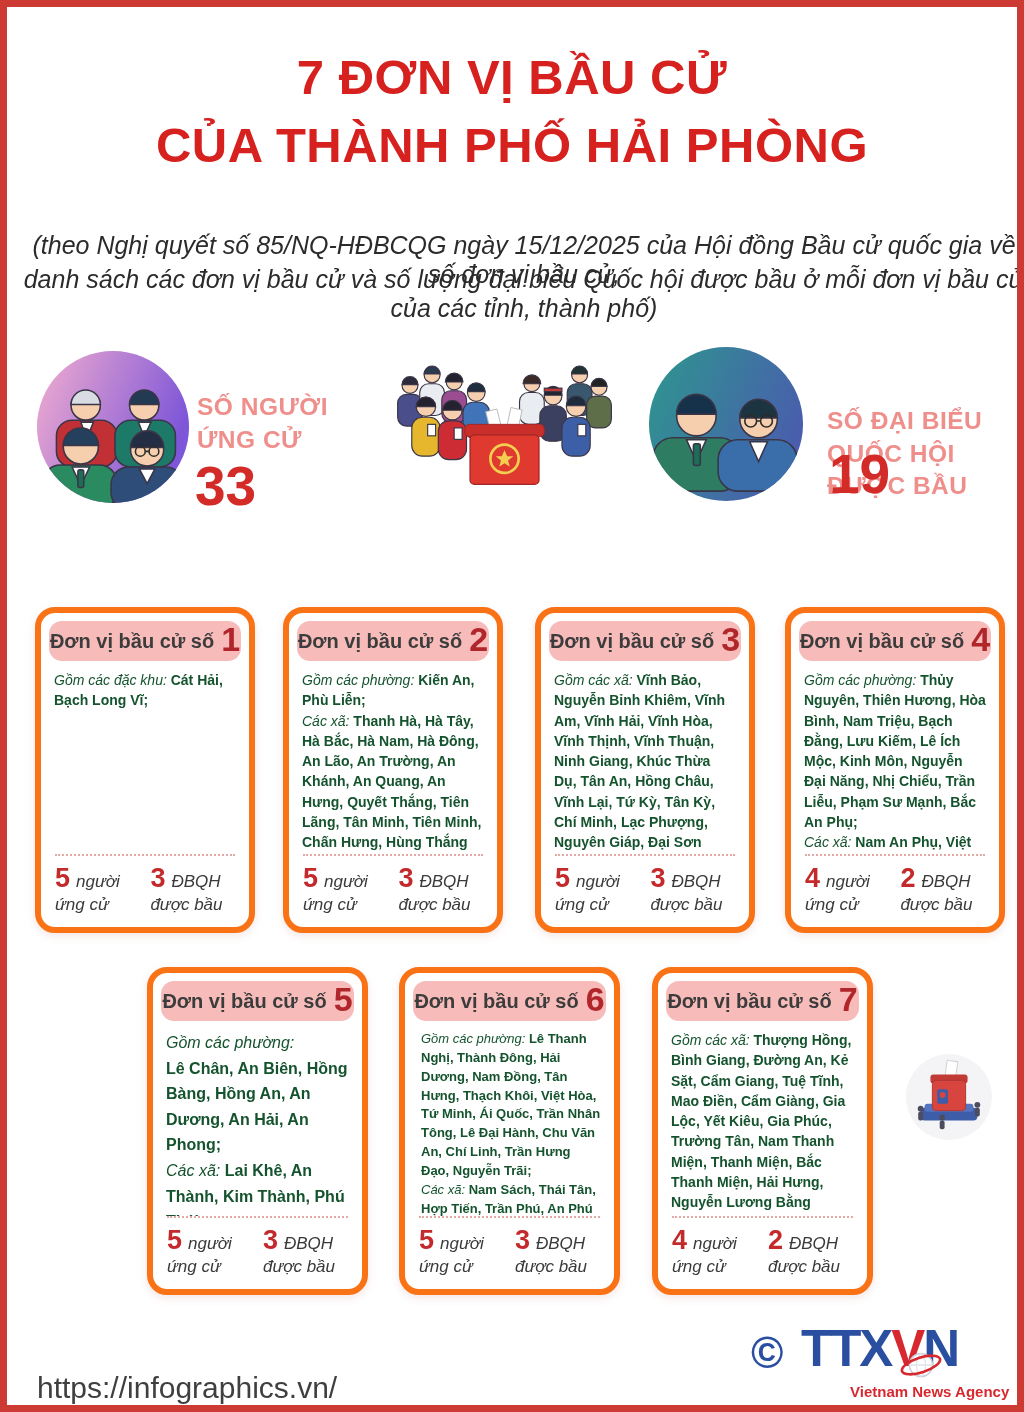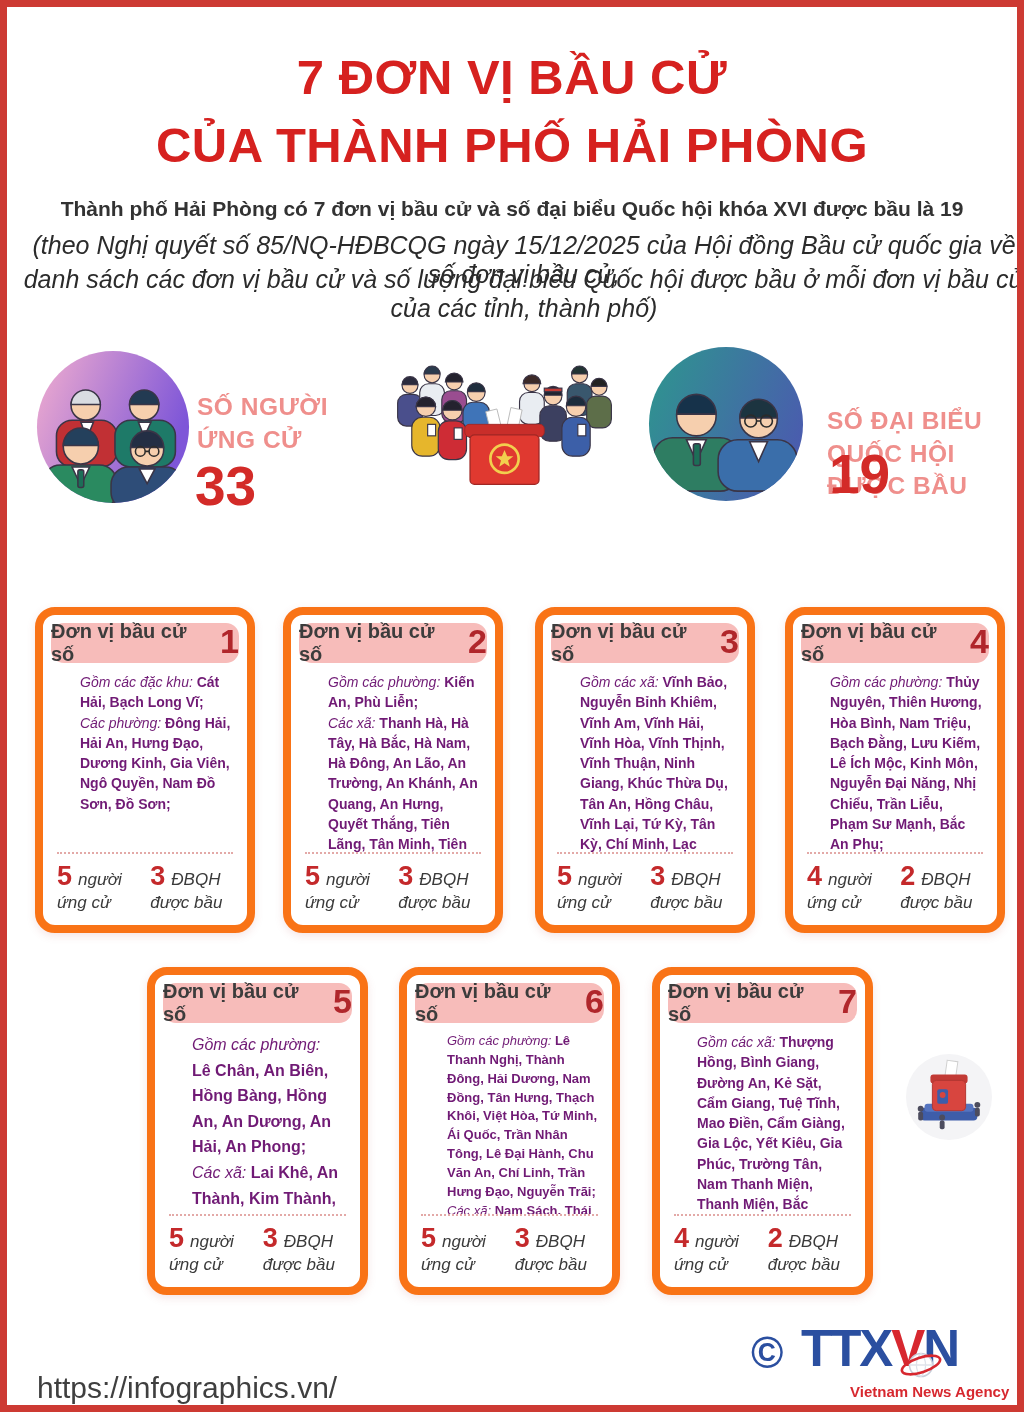--- a/index.html
+++ b/index.html
@@ -34,37 +34,37 @@
   .l-left{left:190px; top:384px;}
   .l-right{left:820px; top:354px;margin-top:44px;}
   .hero-num{
     position:absolute; color:#d32b28; font-weight:800; font-size:55px; line-height:1;
   }
   .v-left{left:188px; top:452px;}
   .v-right{left:822px; top:440px;}
   .scene{position:absolute; left:350px; top:350px; width:265px; height:140px;}
   
   .unit-card{
-    position:absolute; background:#fff; border:8px solid #f97316; border-radius:20px;
+    position:absolute; background:#fff; border:6px solid #f97316; border-radius:20px;
     box-shadow:0 3px 8px rgba(190,80,80,.15);
     display:flex; flex-direction:column; box-sizing:border-box; padding:6px 0 12px;
   }
   .row1{top:600px; height:326px; width:220px;}
   .row2{top:960px; height:328px; width:221px;}
   .u1{left:28px;} .u2{left:276px;} .u3{left:528px;} .u4{left:778px;}
   .u5{left:140px;} .u6{left:392px;} .u7{left:645px;}
   .unit-header{
     margin:2px 8px 0; background:#f7bcba; border-radius:13px; height:40px; flex:none;
     display:flex; align-items:center; justify-content:center; gap:7px;
   }
   .uh-text{font-size:20px; font-weight:bold; color:#3c3c3c;}
   .uh-num{font-size:34px; font-weight:800; color:#b0262b; line-height:1; transform:translateY(-2px);}
   .unit-body{
-    padding:9px 13px 0; color:#701a75; flex:1; overflow:hidden;
-    font-size:14px; line-height:1.45;margin-left:24px;
+    padding:9px 13px 0; color:#14532d; flex:1; overflow:hidden;
+    font-size:14px; line-height:1.45;
   }
   .u5 .unit-body{font-size:16px; line-height:1.6;}
   .u6 .unit-body{font-size:13px;padding-left:16px;}
   .seg{margin:0;}
   .seg-label{font-style:italic;}
   .seg-label.block{display:block;}
   .seg-names{font-weight:bold;}
   .unit-stats{
     flex:none; margin:0 14px; border-top:2px dotted #e3a9a7; padding-top:9px;
     display:flex; justify-content:space-between;
@@ -88,21 +88,20 @@
     position:absolute; left:843px; top:1376px; font-size:15px; font-weight:bold; color:#d7282f;
   }
 </style>
 </head>
 <body>
 
 <div class="canvas">
 
   <div class="title1">7 ĐƠN VỊ BẦU CỬ</div>
   <div class="title2">CỦA THÀNH PHỐ HẢI PHÒNG</div>
-  <div class="subtitle">Thành phố Hải Phòng có 7 đơn vị bầu cử và số đại biểu Quốc hội khóa XVI được bầu là 19</div>
   <div class="note n1">(theo Nghị quyết số 85/NQ-HĐBCQG ngày 15/12/2025 của Hội đồng Bầu cử quốc gia về số đơn vị bầu cử,</div>
   <div class="note n2">danh sách các đơn vị bầu cử và số lượng đại biểu Quốc hội được bầu ở mỗi đơn vị bầu cử của các tỉnh, thành phố)</div>
 
   <div class="hero-circle c-left">
     <svg width="156" height="156" viewBox="0 0 160 160">
       <defs>
         <linearGradient id="gL" x1="0" y1="0" x2="1" y2="0.4">
           <stop offset="0" stop-color="#f2aecf"></stop>
             <stop offset="1" stop-color="#7e56d8"></stop>
         </linearGradient>
@@ -262,21 +261,20 @@
   </div>
   <div class="hero-num v-right">19</div>
 
   <div class="unit-card row1 u1">
     <div class="unit-header">
       <span class="uh-text">Đơn vị bầu cử số</span>
       <span class="uh-num">1</span>
     </div>
     <div class="unit-body">
       <p class="seg"><span class="seg-label">Gồm các đặc khu:</span> <span class="seg-names">Cát Hải, Bạch Long Vĩ;</span></p>
-      <p class="seg"><span class="seg-label">Các phường:</span> <span class="seg-names">Đông Hải, Hải An, Hưng Đạo, Dương Kinh, Gia Viên, Ngô Quyền, Nam Đồ Sơn, Đồ Sơn;</span></p>
     </div>
     <div class="unit-stats">
       <div class="stat">
         <div class="stat-line1">
             <span class="stat-num">5</span>
             <span class="stat-word">người</span>
           </div>
         <div class="stat-line2">ứng cử</div>
       </div>
       <div class="stat">

